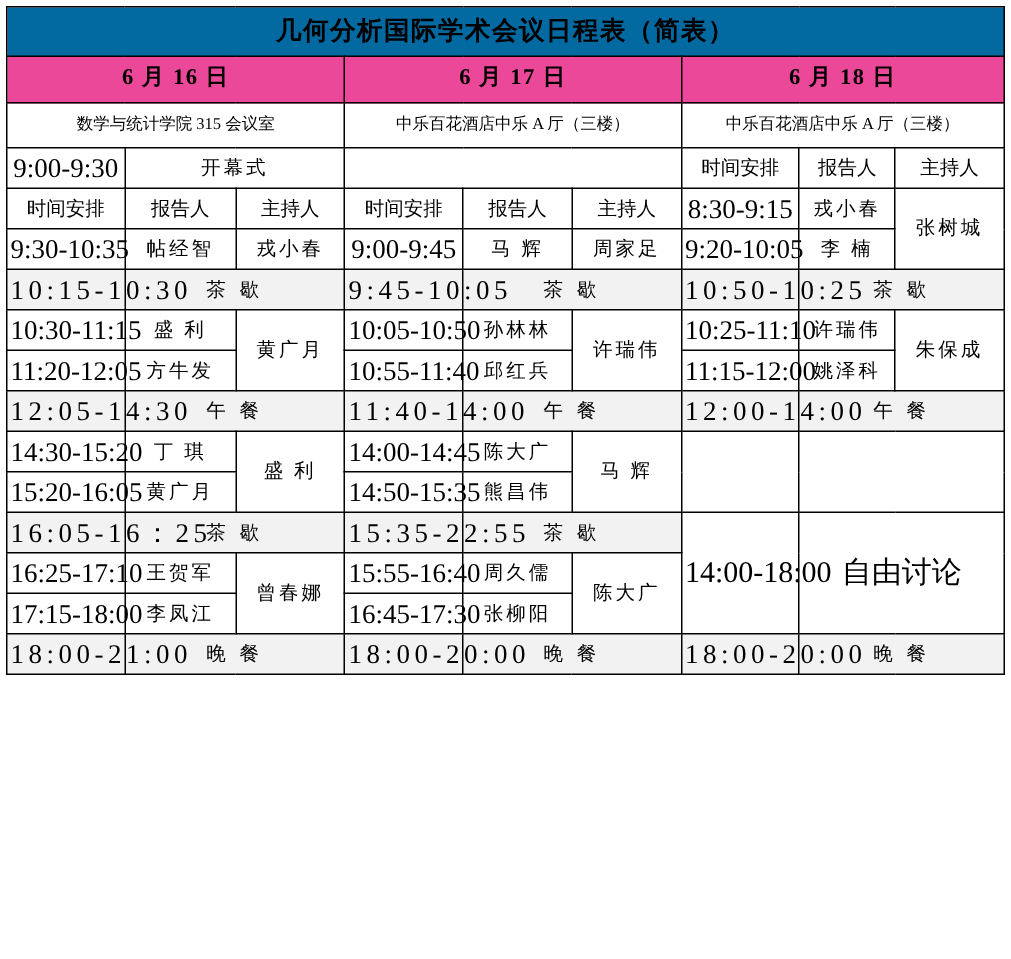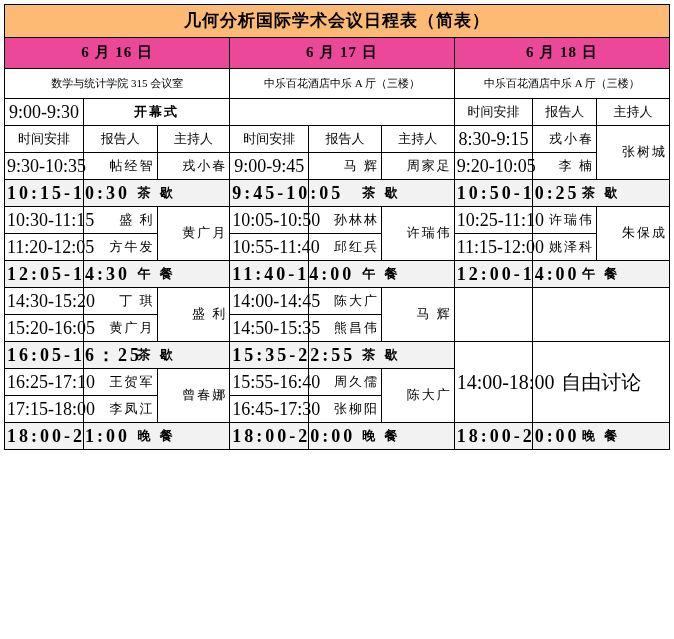--- a/index.html
+++ b/index.html
@@ -24,46 +24,46 @@
     border:1px solid #000;
     text-align:center;
     vertical-align:middle;
     font-size:13px;
     padding:0 2px;
     height:26px;
     line-height:1.15;
     white-space:nowrap;
   }
   .title{
-    background:#fdba74;
+    background:#0369a1;
     font-weight:bold;
     font-size:17px;
     height:32px;
     letter-spacing:1px;
   }
   .dayhdr{
     background:#ec4899;
     font-weight:bold;
     font-size:15px;
     height:30px;
     letter-spacing:1px;
   }
   .venue{
     font-size:11px;
     height:29px;
   }
   .meal{
     background:#f2f2f2;
-    font-weight:bold;
+    font-weight:normal;
     letter-spacing:3px;
   }
   .time{font-size:18px;}
-  .name{letter-spacing:2px;text-align:right;}
+  .name{letter-spacing:2px;}
   .free{font-size:20px;}
-  .op{font-weight:bold;letter-spacing:2px;}
+  .op{font-weight:normal;letter-spacing:2px;}
 </style>
 </head>
 <body>
 
 <div class="sheet">
 <table>
   <colgroup>
     <col style="width:78px">
         <col style="width:73px">
         <col style="width:72px">

